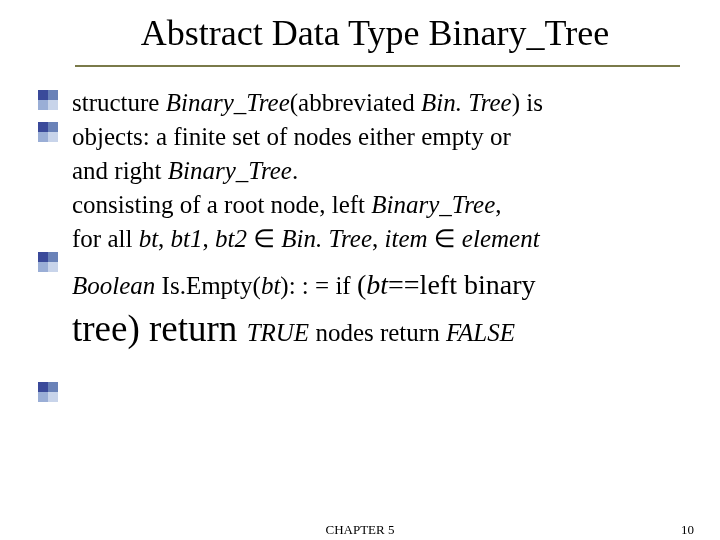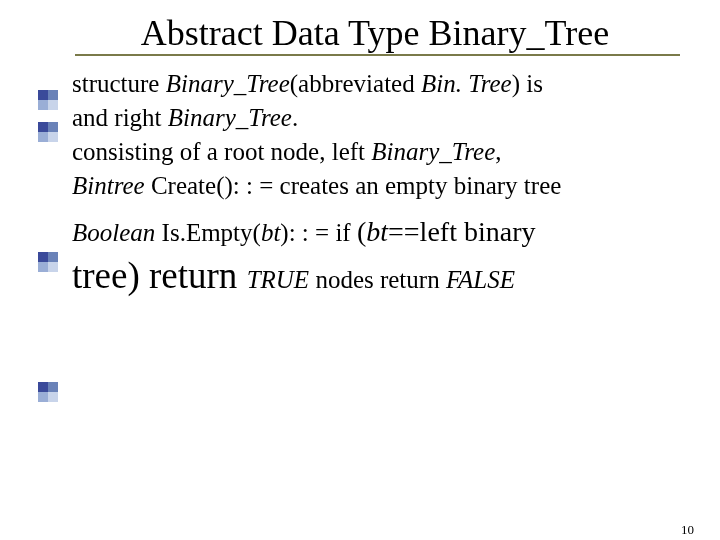--- a/index.html
+++ b/index.html
@@ -14,30 +14,30 @@
     overflow: hidden;
   }
   .slide {
     width: 720px;
     height: 540px;
     position: relative;
   }
   .title {
     font-size: 36px;
     text-align: center;
-    margin: 12px 60px 0 90px;
+    margin: 12px 60px 11px 90px;
     font-weight: normal;
   }
   .title-underline {
     height: 2px;
     background: #7a7a4a;
     margin: 0 40px 10px 75px;
   }
   .content {
-    margin: 12px 20px 0 72px;
+    margin: 20px 20px 0 72px;
     font-size: 25px;
     line-height: 1.28;
   }
   .content p {
     margin: 0 0 2px 0;
   }
   .indent {
     margin-left: 18px;
   }
   .bullet {
@@ -98,39 +98,41 @@
       <div class="b3"></div>
       <div class="b4"></div>
   </div>
 
   <div class="content">
 
     <p>
       <span>structure </span><span class="it">Binary_Tree</span><span>(abbreviated </span><span class="it">Bin. Tree</span><span>) is</span>
     </p>
 
+    <p>objects: a finite set of nodes either empty or</p>
 
     <p class="indent">
       <span>and right </span><span class="it">Binary_Tree</span><span>.</span>
     </p>
 
     <p class="indent">
       <span>consisting of a root node, left </span><span class="it">Binary_Tree</span><span>,</span>
     </p>
 
 
+    <p class="indent">
+      <span>for all </span><span class="it">bt</span><span>, </span><span class="it">bt1</span><span>, </span><span class="it">bt2</span><span> ∈ </span><span class="it">Bin. Tree</span><span>, </span><span class="it">item</span><span> ∈ </span><span class="it">element</span>
+    </p>
 
-    <p class="indent">
-      <span class="it">Bintree </span><span>Create(): : = creates an empty binary tree</span>
-    </p>
 
     <p class="indent" style="margin-top:12px">
       <span class="it">Boolean </span><span>Is.Empty(</span><span class="it">bt</span><span>): : = if </span><span style="font-size:28px">(</span><span class="it" style="font-size:28px">bt</span><span style="font-size:28px">==left binary</span>
     </p>
 
     <p class="indent">
       <span style="font-size:37px">tree) return </span><span class="it">TRUE</span><span> nodes return </span><span class="it">FALSE</span>
     </p>
 
   </div>
 
+  <div class="footer-chapter">CHAPTER 5</div>
   <div class="footer-page">10</div>
 </div>
 
 </body></html>

